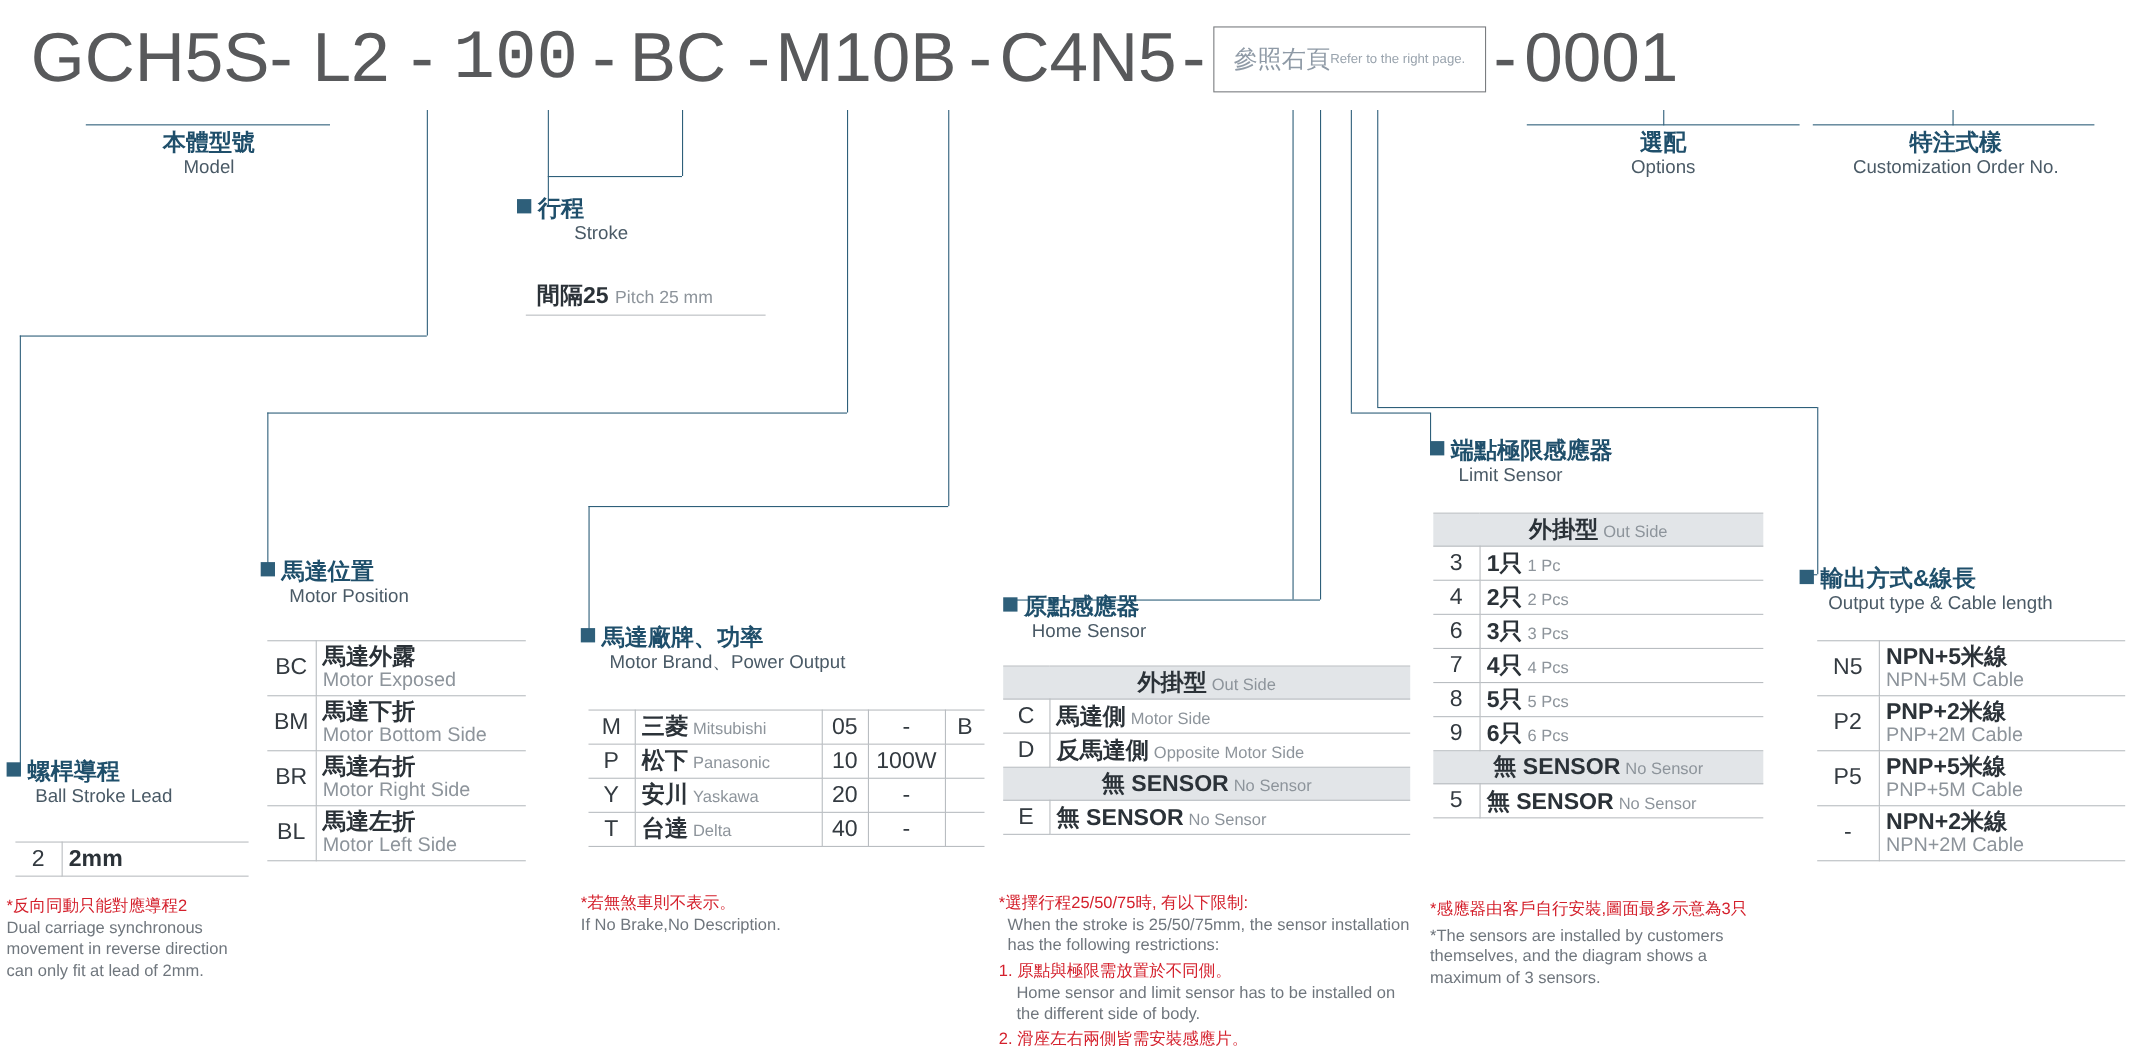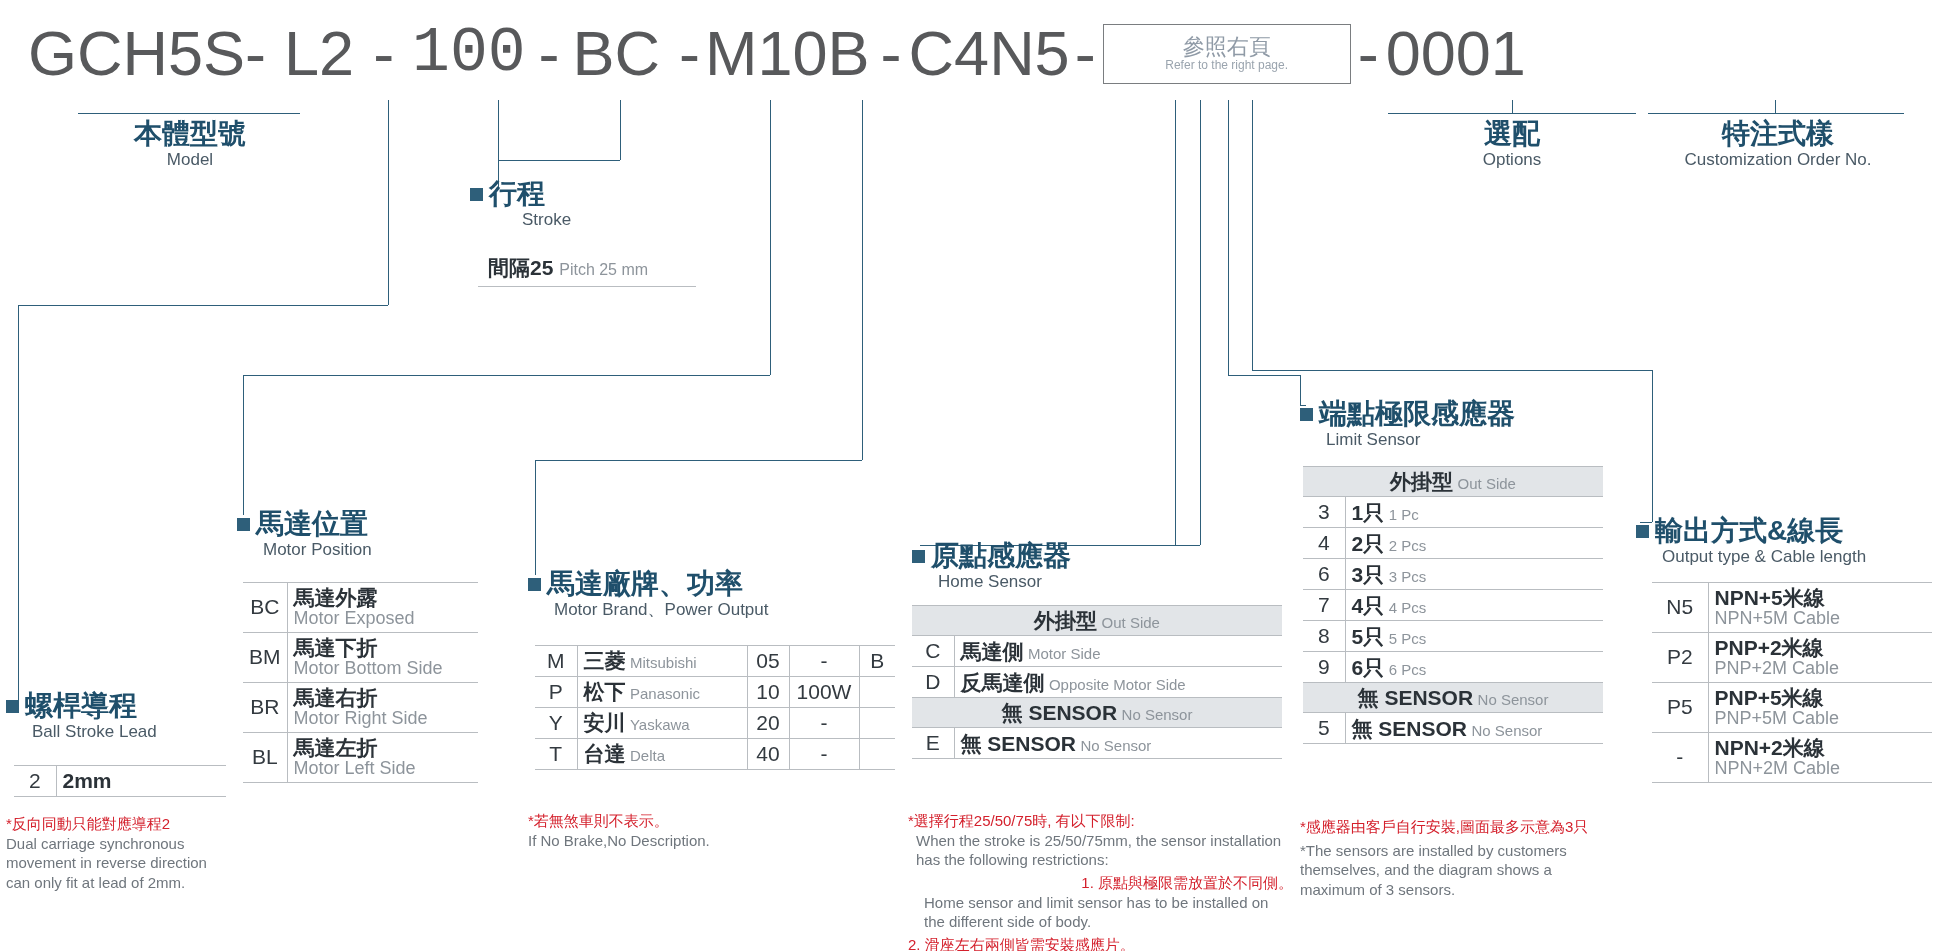--- a/index.html
+++ b/index.html
@@ -35,21 +35,21 @@
   }
   .code-dash {
     color: #58595b;
     font-size: 63px;
     line-height: 1;
     padding: 0 3px;
   }
   .option-box {
     border: 1px solid #7a7d80;
     width: 248px; height: 60px;
-    display: flex; flex-direction: column;
+    display: flex; flex-direction: row;
     align-items: center; justify-content: center;
     margin: 0 4px;
     background: #fff;
   }
   .option-box .zh {
     color: #8f9aa6;
     font-size: 22px;
     line-height: 1.05;
   }
   .option-box .en {
@@ -60,21 +60,21 @@
 
   
   .ln { position: absolute; background: #2e5f7a; }
   .lnv { width: 1px; }
   .lnh { height: 1px; }
 
   
   .hdr { position: absolute; }
   .hdr .zh {
     color: #1f4f6b;
-    font-size: 28px;
+    font-size: 21px;
     font-weight: bold;
     white-space: nowrap;
     line-height: 1.15;
   }
   .hdr .en {
     color: #4a5a66;
     font-size: 17px;
     white-space: nowrap;
     line-height: 1.2;
   }
@@ -359,21 +359,21 @@
     <tr>
       <td class="code">E</td>
       <td><span class="zh">無 SENSOR</span> <span class="inline-en">No Sensor</span></td>
     </tr>
   </tbody>
     </table>
 
   <div class="note" style="left:908px; top:812px; width:385px;">
     <div class="r">*選擇行程25/50/75時, 有以下限制:</div>
     <div class="g" style="margin-left:8px;">When the stroke is 25/50/75mm, the sensor installation has the following restrictions:</div>
-    <div class="r" style="margin-top:4px;text-align:right;">1. 原點與極限需放置於不同側。</div>
+    <div class="r" style="margin-top:4px;">1. 原點與極限需放置於不同側。</div>
     <div class="g" style="margin-left:16px;">Home sensor and limit sensor has to be installed on the different side of body.</div>
     <div class="r" style="margin-top:4px;">2. 滑座左右兩側皆需安裝感應片。</div>
     <div class="g" style="margin-left:16px;">Both sides of slider need to install the sensor trigger device.</div>
   </div>
 
   <div class="ln lnv" style="left:1228px; top:100px; height:275px;"></div>
   <div class="ln lnh" style="left:1228px; top:375px; width:72px;"></div>
   <div class="ln lnv" style="left:1300px; top:375px; height:30px;"></div>
   <div class="ln lnh" style="left:1300px; top:405px; width:6px;"></div>
 

